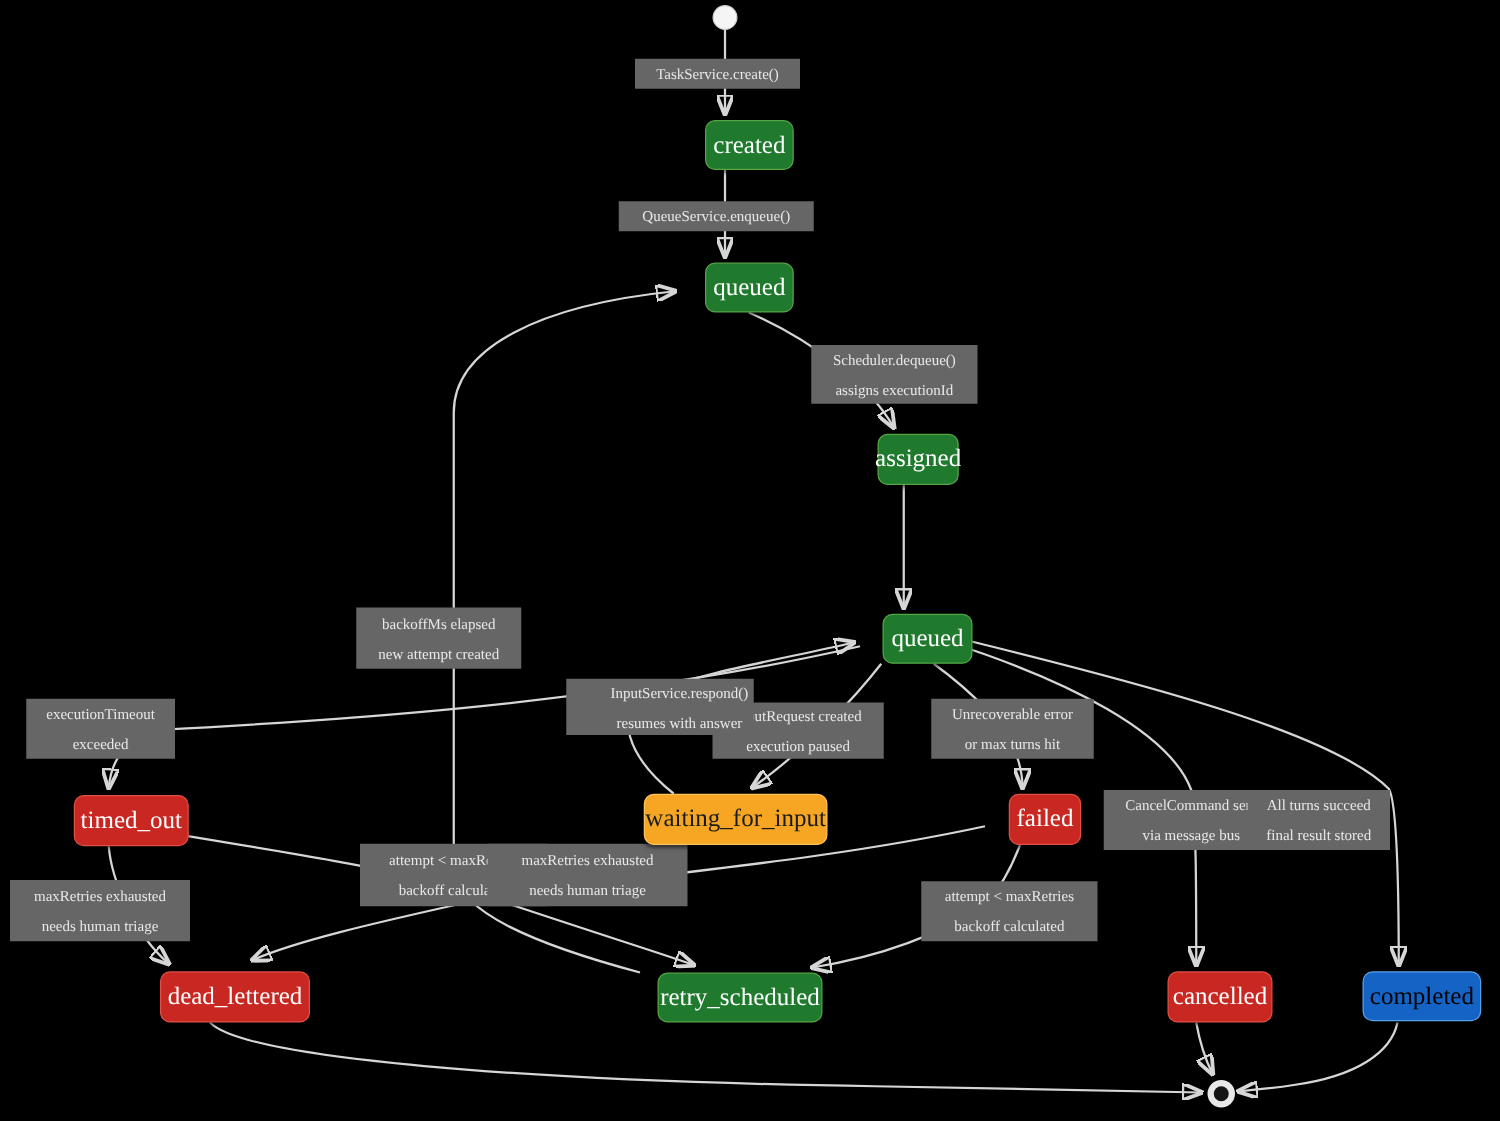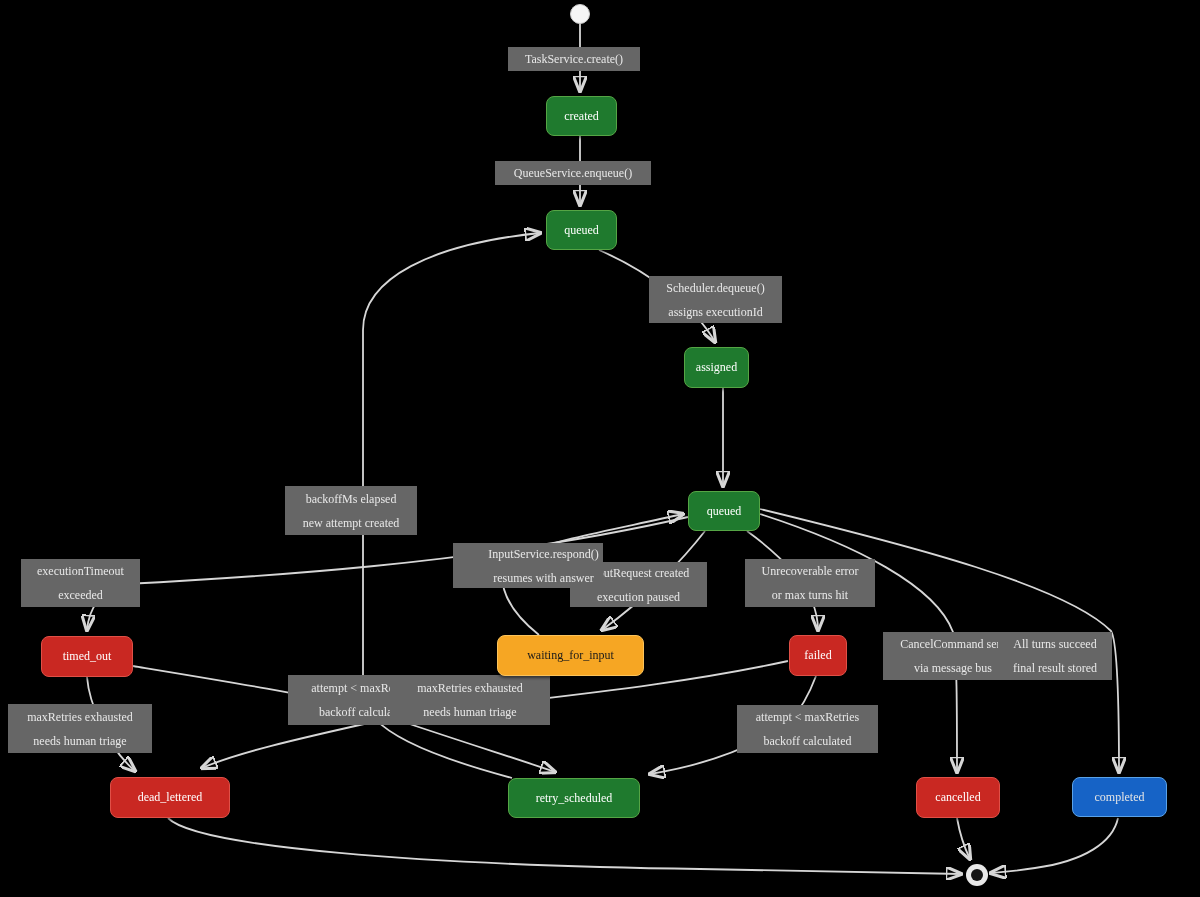--- a/index.html
+++ b/index.html
@@ -33,27 +33,28 @@
   .l-cancelcmd{left:883px;top:632px;width:140px;height:48px;}
   .l-allturns{left:998px;top:632px;width:114px;height:48px;}
   .l-maxretries-left{left:8px;top:704px;width:144px;height:49px;}
   .l-attempt-center{left:288px;top:675px;width:150px;height:50px;}
   .l-maxretries-center{left:390px;top:675px;width:160px;height:50px;}
   .l-attempt-right{left:737px;top:705px;width:141px;height:48px;}
 
   
   .state{
     position:absolute;z-index:5;display:flex;align-items:center;justify-content:center;
-    border-radius:8px;font-size:12px;box-sizing:border-box;border:1.5px solid;
+    border-radius:8px;font-size:20px;box-sizing:border-box;border:1.5px solid;
     box-shadow:0 2px 3px rgba(0,0,0,.5);
+    margin-left:18px;
   }
   .green{background:#1f7a2e;border-color:#55a545;color:#ffffff;}
   .red{background:#c92822;border-color:#e05047;color:#ffffff;}
   .amber{background:#f6a623;border-color:#fbc35b;color:#1a1a1a;}
-  .blue{background:#1663c6;border-color:#5aa2e8;color:#e5e5e5;}
+  .blue{background:#1663c6;border-color:#5aa2e8;color:#000000;}
 
   .s-created{left:546px;top:96px;width:71px;height:40px;}
   .s-queued{left:546px;top:210px;width:71px;height:40px;}
   .s-assigned{left:684px;top:347px;width:65px;height:41px;}
   .s-running{left:688px;top:491px;width:72px;height:40px;}
   .s-timed_out{left:41px;top:636px;width:92px;height:41px;}
   .s-waiting{left:497px;top:635px;width:147px;height:41px;}
   .s-failed{left:789px;top:635px;width:58px;height:41px;}
   .s-dead{left:110px;top:777px;width:120px;height:41px;}
   .s-retry{left:508px;top:778px;width:132px;height:40px;}

